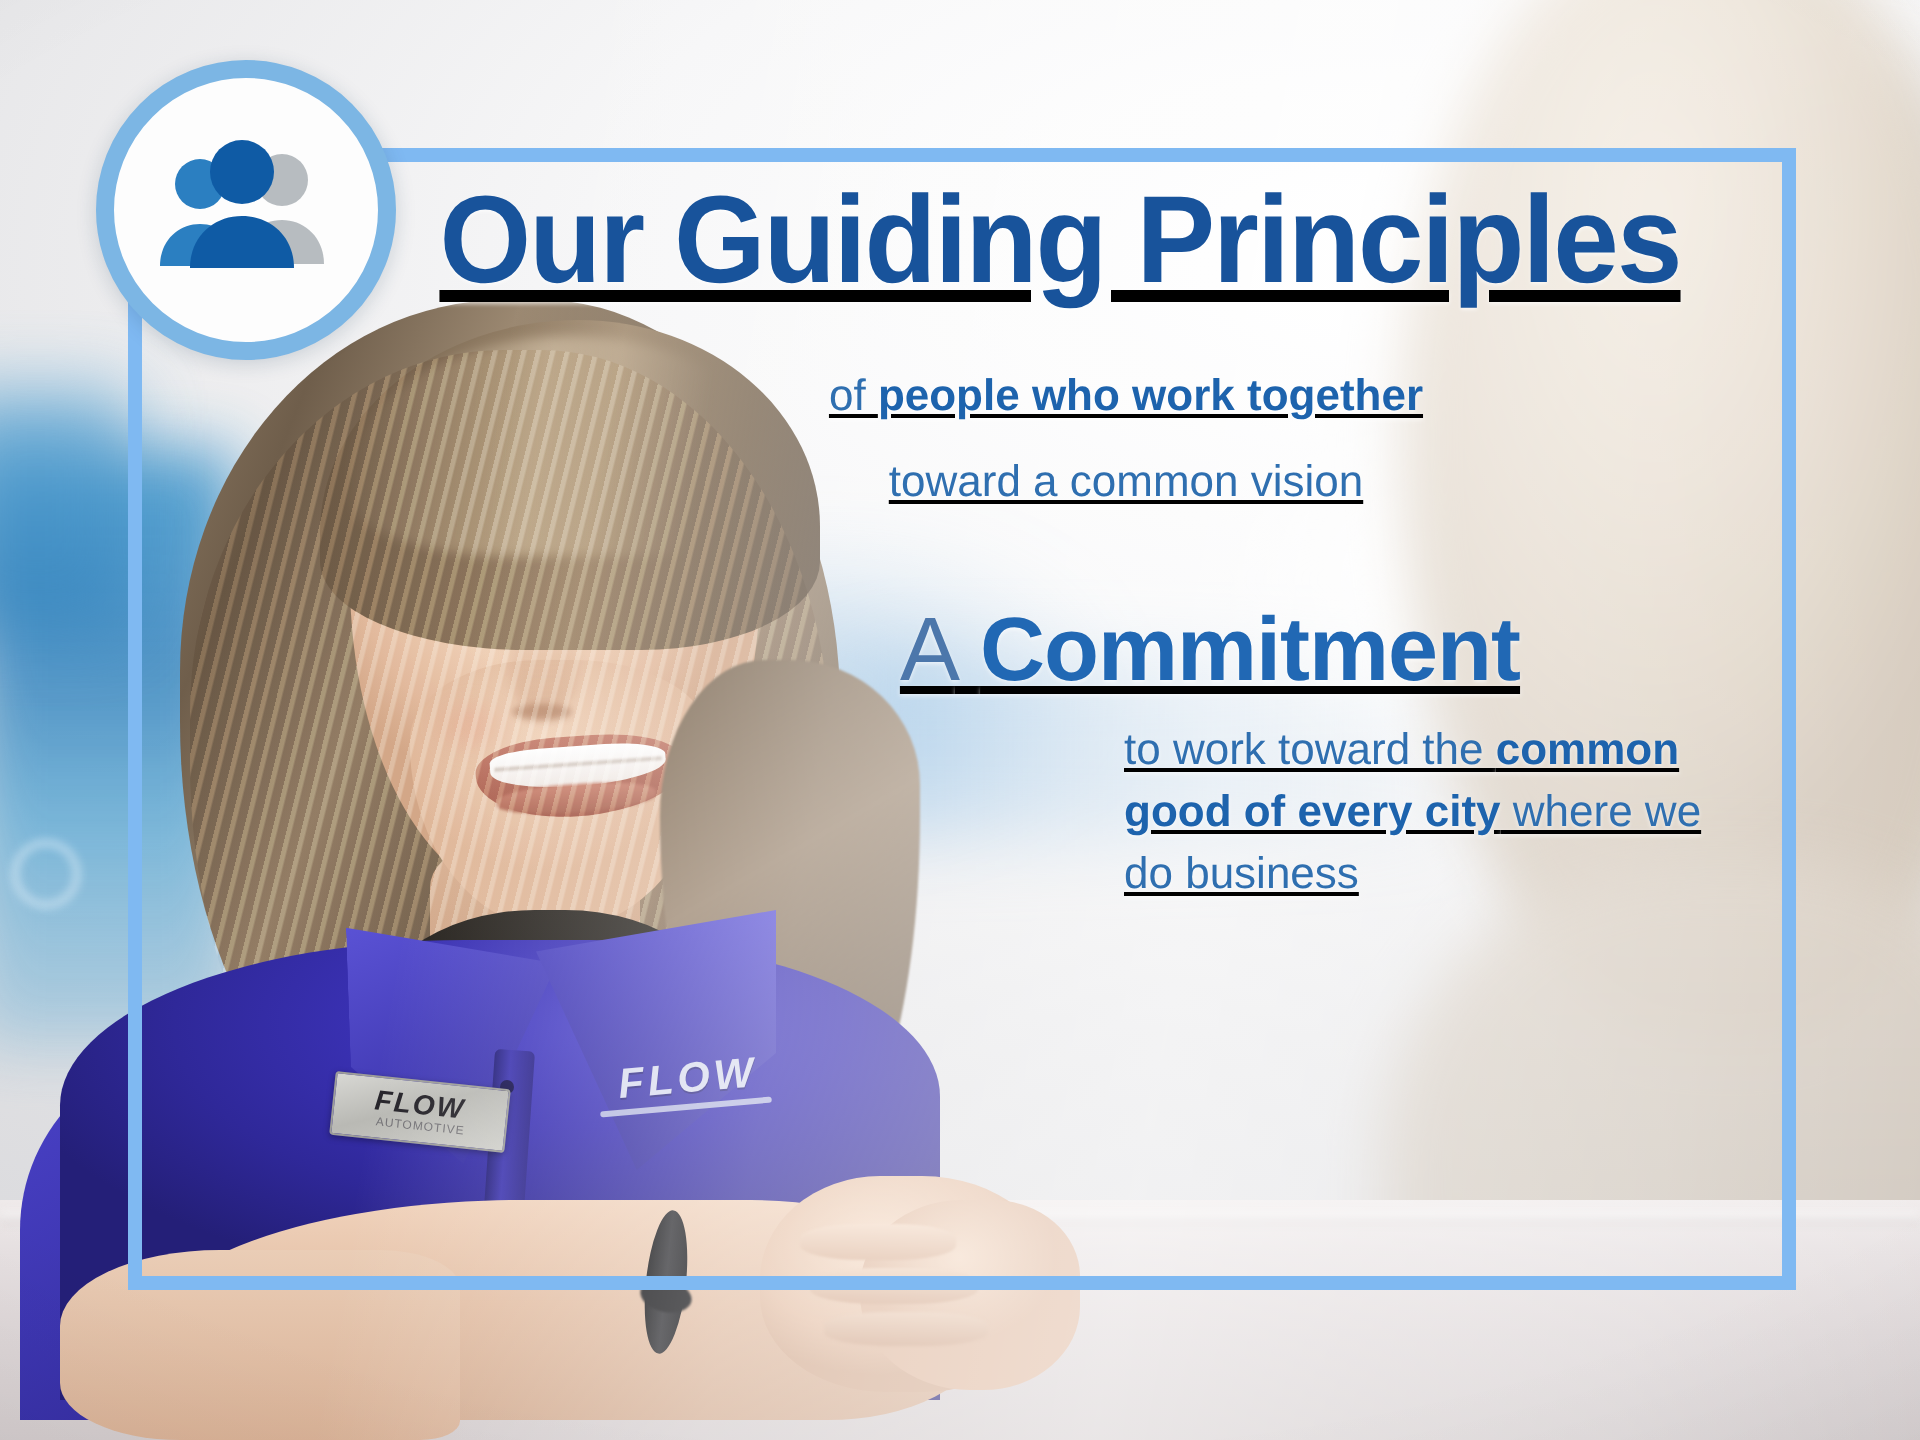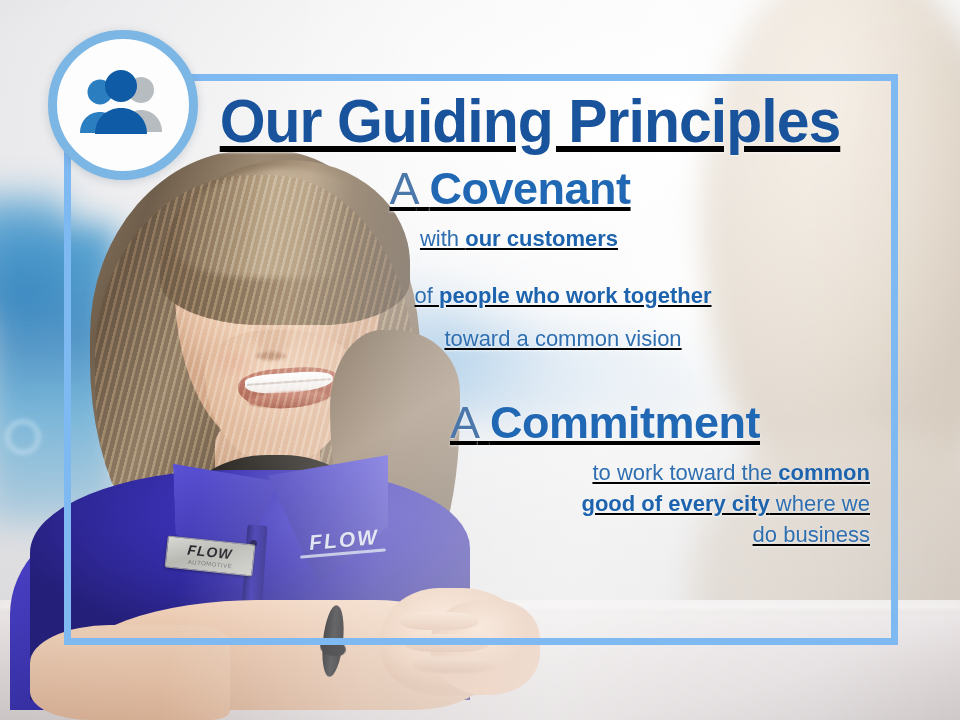--- a/index.html
+++ b/index.html
@@ -367,21 +367,21 @@
   .b1{margin-top:6px;}
   .b1 .big{padding-right:40px;}
   .b1 .sub{padding-right:22px;}
 
   .b2{margin-top:26px;}
   .b2 .big{padding-left:50px;}
   .b2 .sub{padding-left:66px;}
 
   .b3{margin-top:42px;}
   .b3 .big{padding-left:150px;}
-  .b3 .sub{padding-left:186px;width:494px;margin-left:auto;margin-right:0;text-align:right;}
+  .b3 .sub{padding-left:186px;width:494px;margin-left:auto;margin-right:0;text-align:left;}
 </style>
 </head>
 <body>
 
 <div class="stage">
 
   <div class="photo">
     <div class="bg-room"></div>
     <div class="bg-vwpanel"></div>
     <div class="bg-vwpanel2"></div>
@@ -465,29 +465,20 @@
         <circle cx="46" cy="16" r="16" fill="#0f5ba5"></circle>
         <path d="M20 64c0-15.5 11.5-26 26-26s26 10.5 26 26z" fill="#0f5ba5"></path>
       </svg>
     </span>
   </div>
 
   <div class="content">
 
     <div class="title">Our Guiding Principles</div>
 
-    <div class="block b1">
-      <div class="big">
-        <span class="art">A</span>
-        <span class="word">Covenant</span>
-      </div>
-      <div class="sub">
-        <span>with </span><b>our customers</b>
-      </div>
-    </div>
 
     <div class="block b2">
       <div class="sub">
         <span>of </span><b>people who work together</b>
       </div>
       <div class="sub" style="margin-top:12px">toward a common vision</div>
     </div>
 
     <div class="block b3">
       <div class="big">

